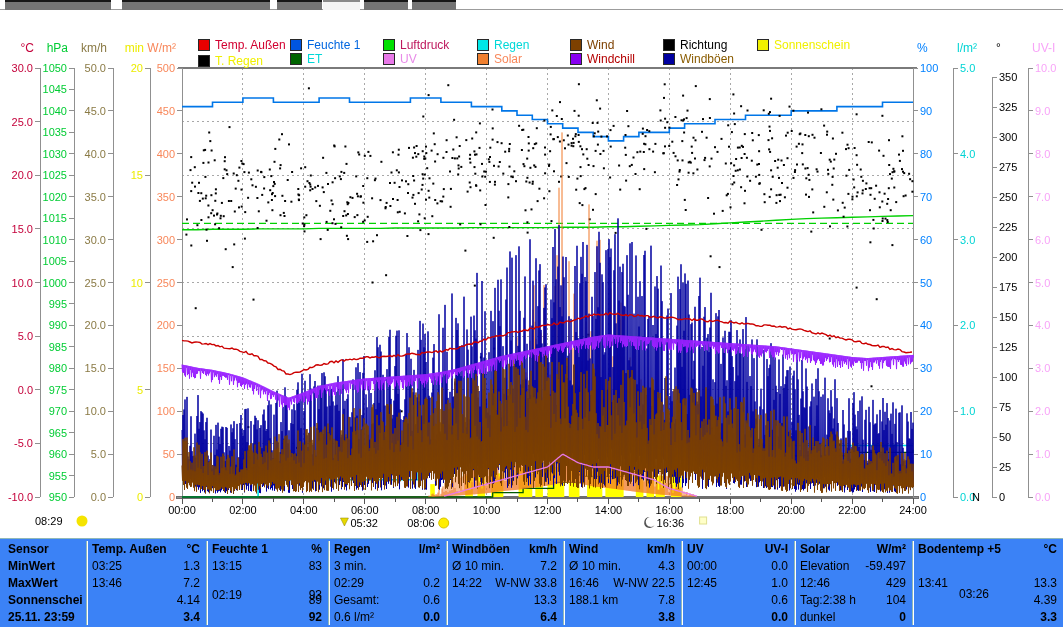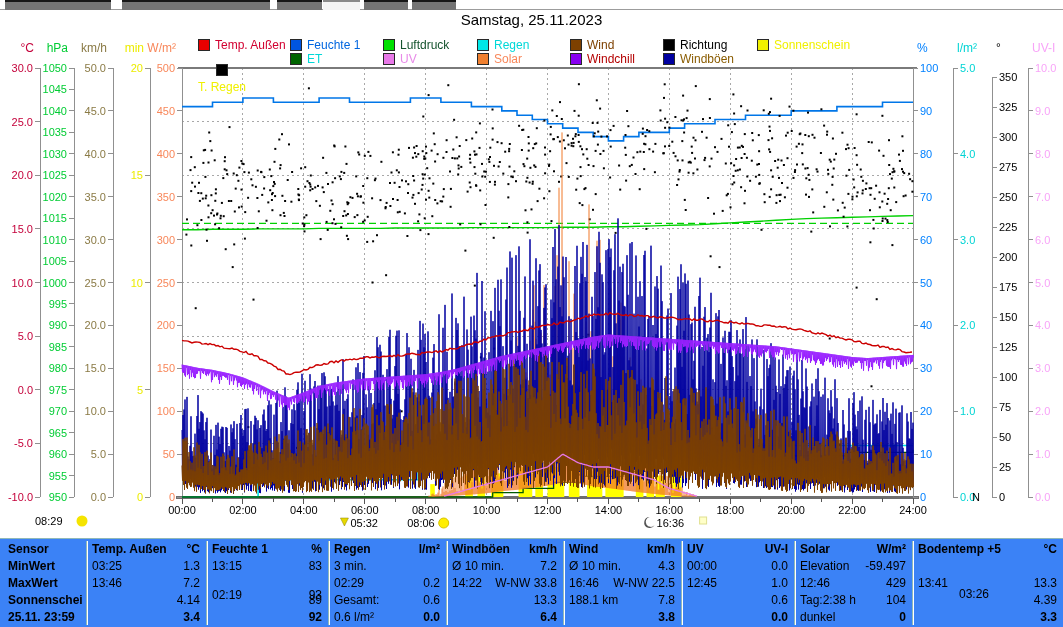--- a/index.html
+++ b/index.html
@@ -22,21 +22,20 @@
 <div id="app">
 
   <div id="tbline"></div>
   <div class="tbseg" style="left:5px;width:106px"></div>
   <div class="tbseg" style="left:122px;width:148px"></div>
   <div class="tbseg" style="left:277px;width:45px"></div>
   <div class="tbseg white" style="left:323px;width:37px"></div>
   <div class="tbseg" style="left:364px;width:44px"></div>
   <div class="tbseg" style="left:412px;width:44px"></div>
 
-  <div id="title">Samstag, 25.11.2023</div>
 
   <svg id="chart-svg" width="1063" height="536">
       <g shape-rendering="crispEdges">
         <line x1="242.91666666666666" y1="68" x2="242.91666666666666" y2="497" stroke="#a8a8a8" stroke-width="1" stroke-dasharray="2,3"></line>
         <line x1="303.8333333333333" y1="68" x2="303.8333333333333" y2="497" stroke="#a8a8a8" stroke-width="1" stroke-dasharray="2,3"></line>
         <line x1="364.75" y1="68" x2="364.75" y2="497" stroke="#a8a8a8" stroke-width="1" stroke-dasharray="2,3"></line>
         <line x1="425.66666666666663" y1="68" x2="425.66666666666663" y2="497" stroke="#a8a8a8" stroke-width="1" stroke-dasharray="2,3"></line>
         <line x1="486.5833333333333" y1="68" x2="486.5833333333333" y2="497" stroke="#a8a8a8" stroke-width="1" stroke-dasharray="2,3"></line>
         <line x1="547.5" y1="68" x2="547.5" y2="497" stroke="#a8a8a8" stroke-width="1" stroke-dasharray="2,3"></line>
         <line x1="608.4166666666666" y1="68" x2="608.4166666666666" y2="497" stroke="#a8a8a8" stroke-width="1" stroke-dasharray="2,3"></line>
@@ -1429,39 +1428,39 @@
       <div class="leg" style="left: 198px; top: 39px;">
         <span class="bx" style="background: rgb(232, 0, 0);"></span>
         <span style="color: rgb(210, 0, 48);">Temp. Außen</span>
       </div>
       <div class="leg" style="left: 290px; top: 39px;">
         <span class="bx" style="background: rgb(0, 85, 224);"></span>
         <span style="color: rgb(0, 102, 224);">Feuchte 1</span>
       </div>
       <div class="leg" style="left: 383px; top: 39px;">
         <span class="bx" style="background: rgb(0, 224, 0);"></span>
-        <span style="color: #14532d;">Luftdruck</span>
+        <span style="color: #be185d;">Luftdruck</span>
       </div>
       <div class="leg" style="left: 477px; top: 39px;">
         <span class="bx" style="background: rgb(0, 232, 232);"></span>
         <span style="color: rgb(0, 216, 216);">Regen</span>
       </div>
       <div class="leg" style="left: 570px; top: 39px;">
         <span class="bx" style="background: rgb(125, 64, 0);"></span>
         <span style="color: rgb(125, 64, 0);">Wind</span>
       </div>
       <div class="leg" style="left: 663px; top: 39px;">
         <span class="bx" style="background: rgb(0, 0, 0);"></span>
         <span style="color: rgb(0, 0, 0);">Richtung</span>
       </div>
       <div class="leg" style="left: 757px; top: 39px;">
         <span class="bx" style="background: rgb(240, 240, 0);"></span>
         <span style="color: rgb(240, 240, 0);">Sonnenschein</span>
       </div>
-      <div class="leg" style="left: 198px; top: 64px; flex-direction: column;">
+      <div class="leg" style="left: 198px; top: 55px;">
         <span class="bx" style="background: rgb(0, 0, 0);"></span>
         <span style="color: rgb(240, 240, 0);">T. Regen</span>
       </div>
       <div class="leg" style="left: 290px; top: 53px;">
         <span class="bx" style="background: rgb(0, 100, 0);"></span>
         <span style="color: rgb(0, 216, 216);">ET</span>
       </div>
       <div class="leg" style="left: 383px; top: 53px;">
         <span class="bx" style="background: rgb(232, 120, 232);"></span>
         <span style="color: rgb(232, 138, 232);">UV</span>

